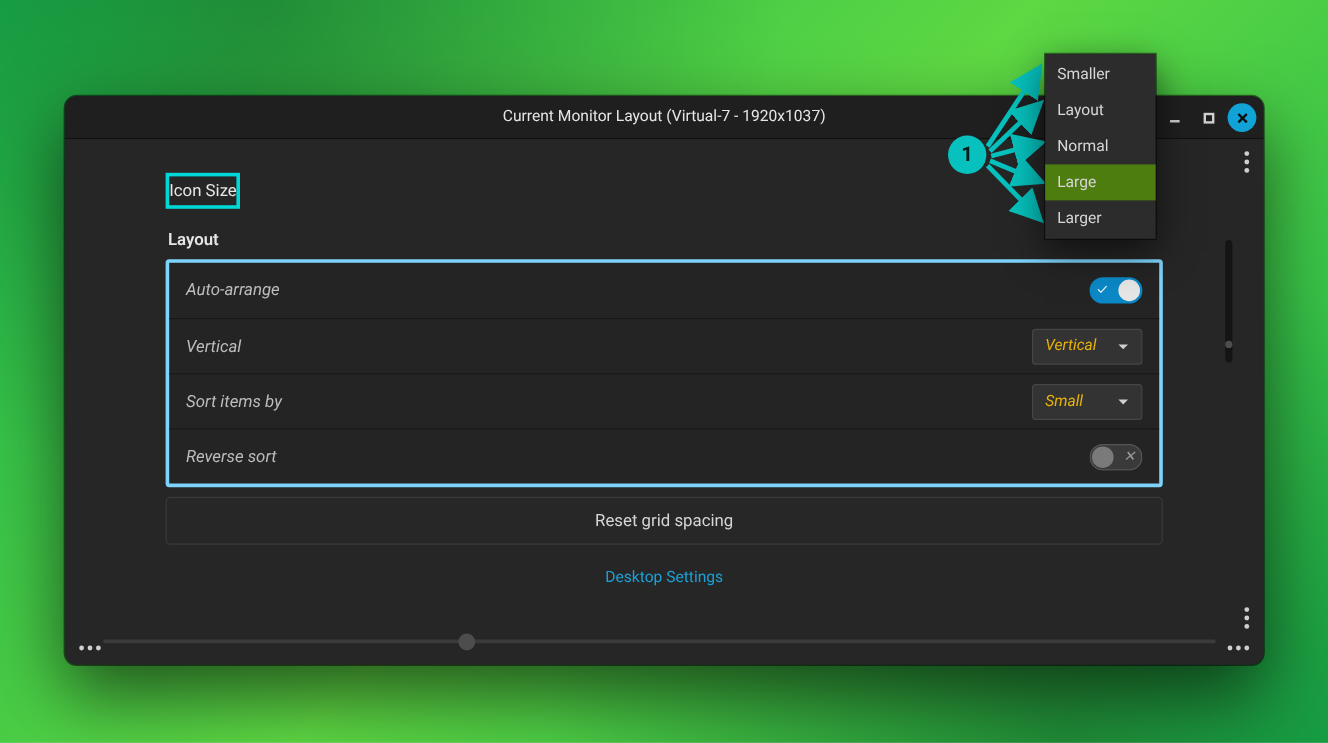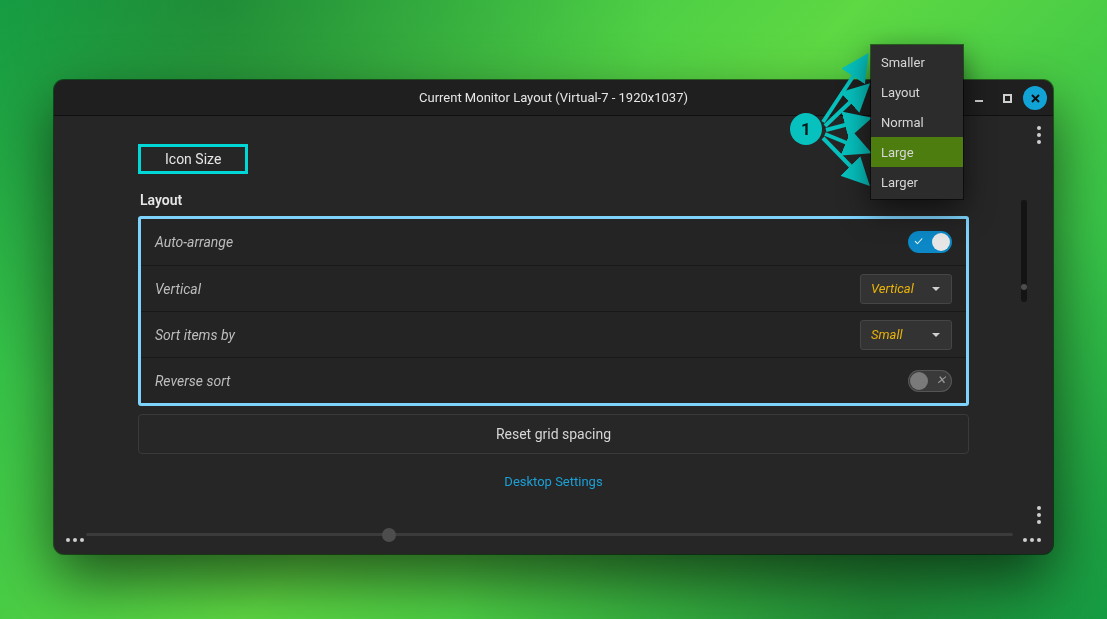--- a/index.html
+++ b/index.html
@@ -33,21 +33,21 @@
     border-bottom:1px solid #101010;
   }
   .titlebar .title{color:#e6e6e6;font-size:13px;}
   .win-controls{position:absolute;right:6px;top:0;height:36px;display:flex;align-items:center;gap:4px;}
   .win-btn{width:24px;height:24px;border-radius:12px;display:flex;align-items:center;justify-content:center;}
   .win-close{background:#11a2d6;}
   .win-btn svg{stroke:#cfcfcf;stroke-width:2;fill:none;}
   .win-close svg{stroke:#0d0d0d;}
   
   .client{flex:1;position:relative;padding:28px 84px 0 84px;overflow:hidden;}
-  .hl{display:inline-block;border:3px solid #00d8d8;padding:4px 24px;color:#e6e6e6;font-size:14px;}
+  .hl{display:inline-block;border:3px solid #00d8d8;padding:4px 0;color:#e6e6e6;font-size:14px;}
   .section-title{margin:18px 0 8px 2px;font-weight:600;color:#e6e6e6;font-size:14px;}
   .row{
     height:46px;
     display:flex;align-items:center;justify-content:space-between;
     padding:0 14px;
     border-top:1px solid #191919;
   }
   .rows{border:3px solid #7dd3fc;border-radius:3px;background:#242424;font-style:italic;}
   .rows .row:first-child{border-top:none;}
   .label{color:#bdbdbd;font-size:14px;}

